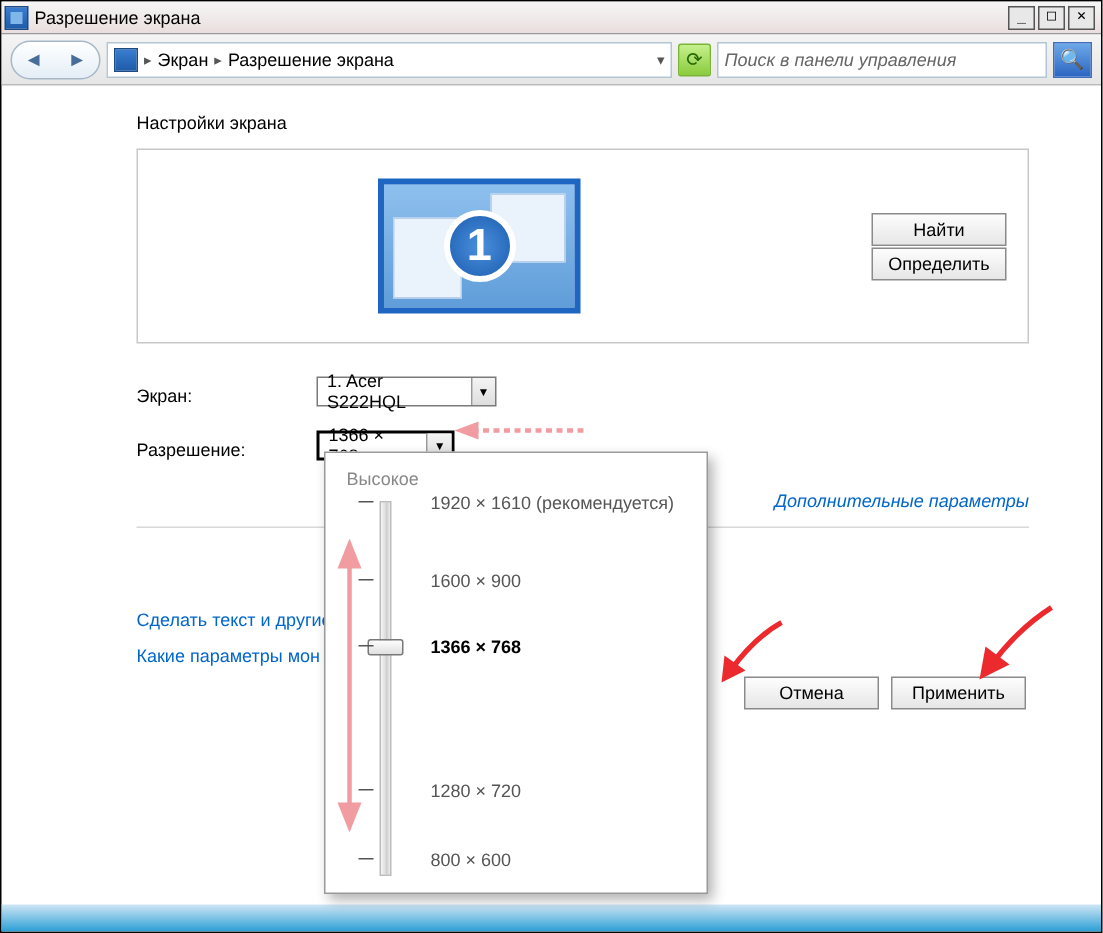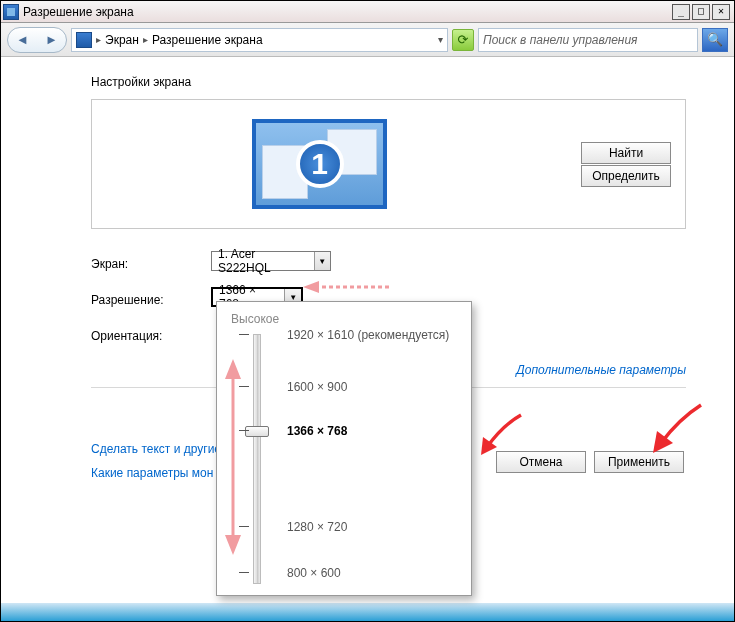--- a/index.html
+++ b/index.html
@@ -304,23 +304,20 @@
   </div>
 
   <div class="form-row">
     <label>Разрешение:</label>
     <div class="select bold" style="width:92px">
       <span class="sval">1366 × 768</span>
       <span class="sarr">▼</span>
     </div>
   </div>
 
-  <div class="form-row">
-    <label>Ориентация:</label>
-  </div>
 
   <div class="adv-link">
     <a class="link" style="display:inline">Дополнительные параметры</a>
   </div>
 
   <hr class="hr">
 
   <div class="links">
     <a class="link">Сделать текст и другие</a>
     <a class="link">Какие параметры мон</a>

